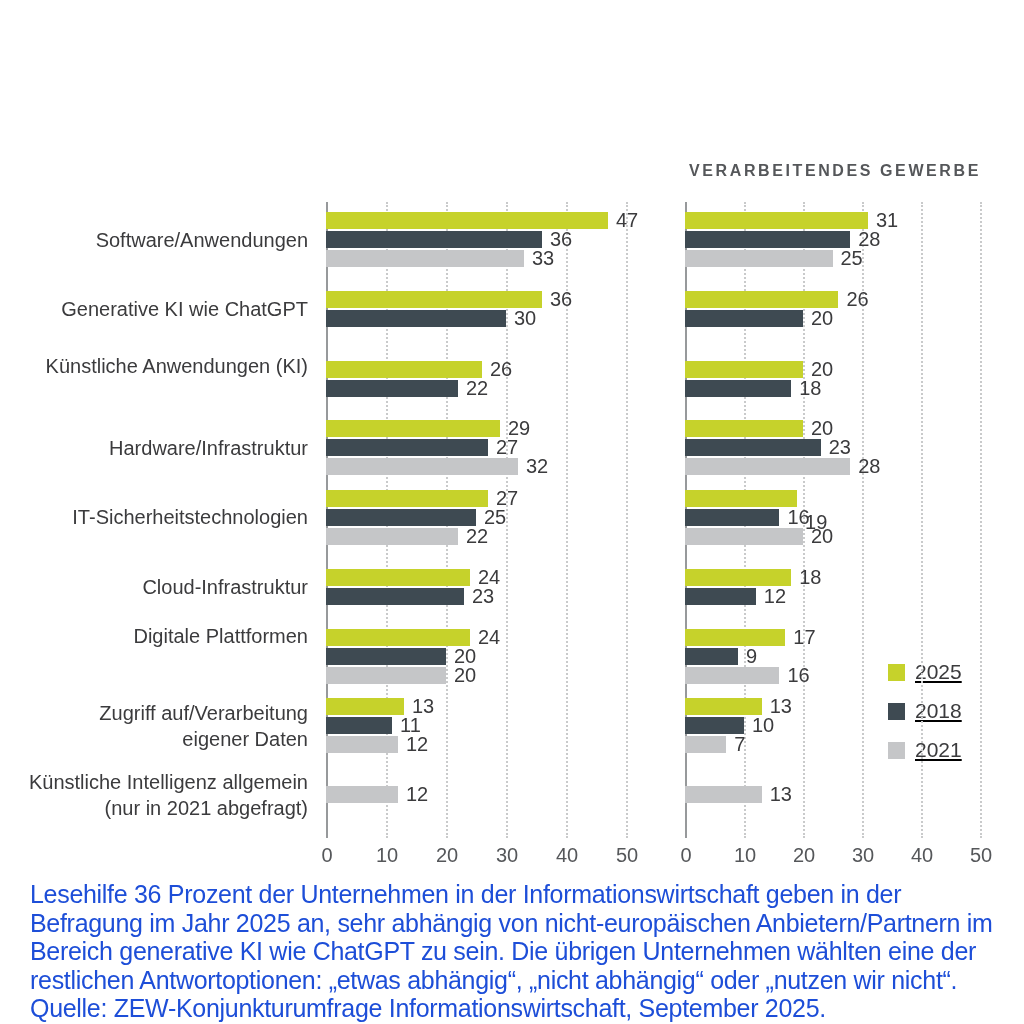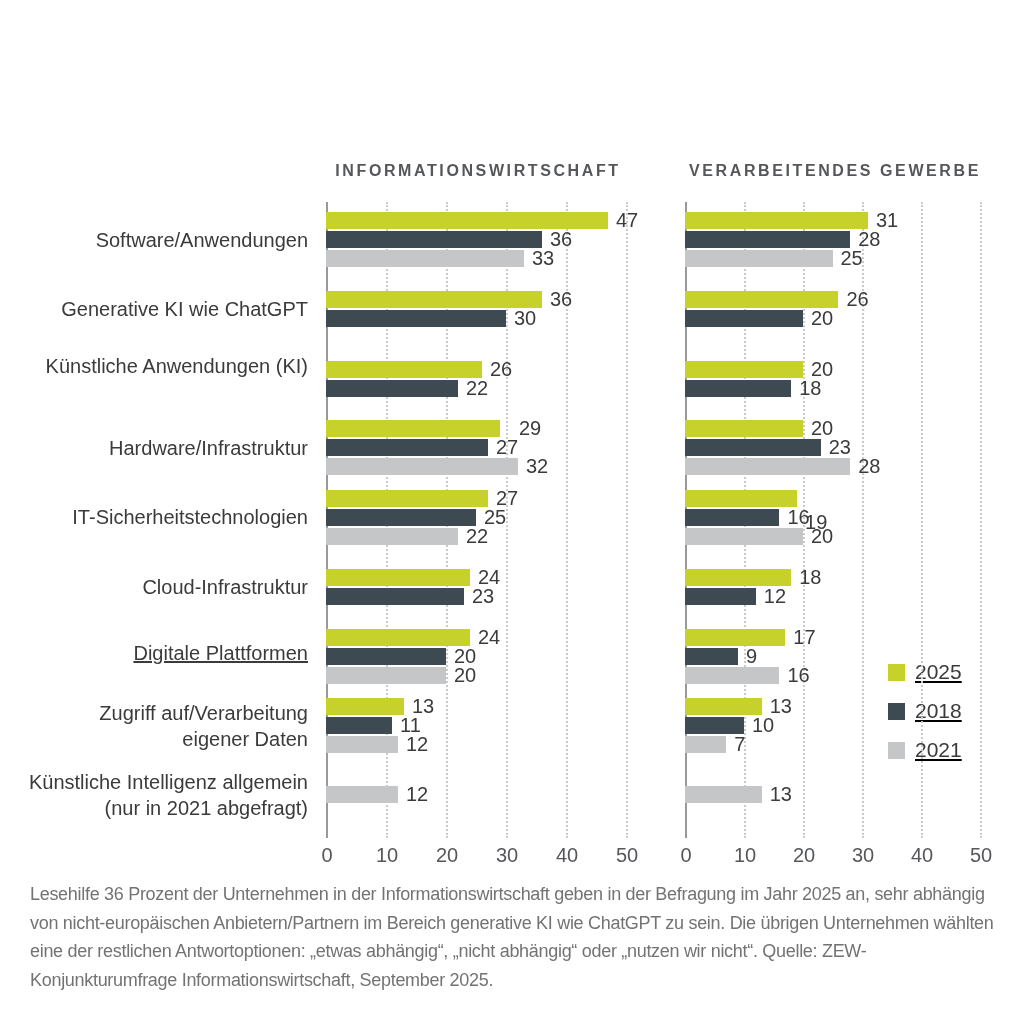--- a/index.html
+++ b/index.html
@@ -27,29 +27,28 @@
     font-size:20px; line-height:26px; color:#3b3b3d; white-space:nowrap; }
   .bar { position:absolute; height:17px; }
   .val { position:absolute; font-size:20px; color:#3b3b3d; line-height:22px; }
 
   #legend { position:absolute; left:888px; top:458px;text-decoration:underline; }
   .lg-item { display:flex; align-items:center; margin-bottom:15px; }
   .lg-sw { width:17px; height:17px; display:inline-block; }
   .lg-tx { font-size:21px; color:#3b3b3d; margin-left:10px; }
 
   #footnote { position:absolute; left:30px; top:880px; width:972px;
-    font-size:18px; letter-spacing:-0.3px; line-height:28.5px; color:#737373; }
+    font-size:25px; letter-spacing:-0.3px; line-height:28.5px; color:#1d4ed8; }
 </style>
 </head>
 <body>
 
 <div id="page">
 
 
-  <div id="panel-header-left" class="panel-header">INFORMATIONSWIRTSCHAFT</div>
   <div id="panel-header-right" class="panel-header">VERARBEITENDES GEWERBE</div>
 
   <div id="chart-area">
     <div id="legend">
         <div class="lg-item">
           <span class="lg-sw" style="background: rgb(198, 210, 43);"></span>
           <span class="lg-tx">2025</span>
         </div>
         <div class="lg-item">
           <span class="lg-sw" style="background: rgb(62, 74, 82);"></span>
@@ -71,21 +70,21 @@
       </div>
       <div class="cat-label" style="top: 232.9px;">
         <div>Hardware/Infrastruktur</div>
       </div>
       <div class="cat-label" style="top: 302.3px;">
         <div>IT-Sicherheitstechnologien</div>
       </div>
       <div class="cat-label" style="top: 371.7px;">
         <div>Cloud-Infrastruktur</div>
       </div>
-      <div class="cat-label" style="top: 438px; text-decoration: underline;">
+      <div class="cat-label" style="top: 421px;">
         <div>Digitale Plattformen</div>
       </div>
       <div class="cat-label" style="top: 497.5px;">
         <div>Zugriff auf/Verarbeitung</div>
         <div>eigener Daten</div>
       </div>
       <div class="cat-label" style="top: 566.9px;">
         <div>Künstliche Intelligenz allgemein</div>
         <div>(nur in 2021 abgefragt)</div>
       </div>
@@ -109,21 +108,21 @@
       <div class="val" style="left: 532px; top: 45.2px;">33</div>
       <div class="bar" style="left: 326px; top: 89.1px; width: 216px; background: rgb(198, 210, 43);"></div>
       <div class="val" style="left: 550px; top: 86.1px;">36</div>
       <div class="bar" style="left: 326px; top: 108.1px; width: 180px; background: rgb(62, 74, 82);"></div>
       <div class="val" style="left: 514px; top: 105.1px;">30</div>
       <div class="bar" style="left: 326px; top: 158.5px; width: 156px; background: rgb(198, 210, 43);"></div>
       <div class="val" style="left: 490px; top: 155.5px;">26</div>
       <div class="bar" style="left: 326px; top: 177.5px; width: 132px; background: rgb(62, 74, 82);"></div>
       <div class="val" style="left: 466px; top: 174.5px;">22</div>
       <div class="bar" style="left: 326px; top: 218.4px; width: 174px; background: rgb(198, 210, 43);"></div>
-      <div class="val" style="left: 508px; top: 215.4px; margin-left: 11px;">29</div>
+      <div class="val" style="left: 508px; top: 215.4px;">29</div>
       <div class="bar" style="left: 326px; top: 237.4px; width: 162px; background: rgb(62, 74, 82);"></div>
       <div class="val" style="left: 496px; top: 234.4px;">27</div>
       <div class="bar" style="left: 326px; top: 256.4px; width: 192px; background: rgb(197, 198, 200);"></div>
       <div class="val" style="left: 526px; top: 253.4px;">32</div>
       <div class="bar" style="left: 326px; top: 287.8px; width: 162px; background: rgb(198, 210, 43);"></div>
       <div class="val" style="left: 496px; top: 284.8px;">27</div>
       <div class="bar" style="left: 326px; top: 306.8px; width: 150px; background: rgb(62, 74, 82);"></div>
       <div class="val" style="left: 484px; top: 303.8px;">25</div>
       <div class="bar" style="left: 326px; top: 325.8px; width: 132px; background: rgb(197, 198, 200);"></div>
       <div class="val" style="left: 466px; top: 322.8px;">22</div>

